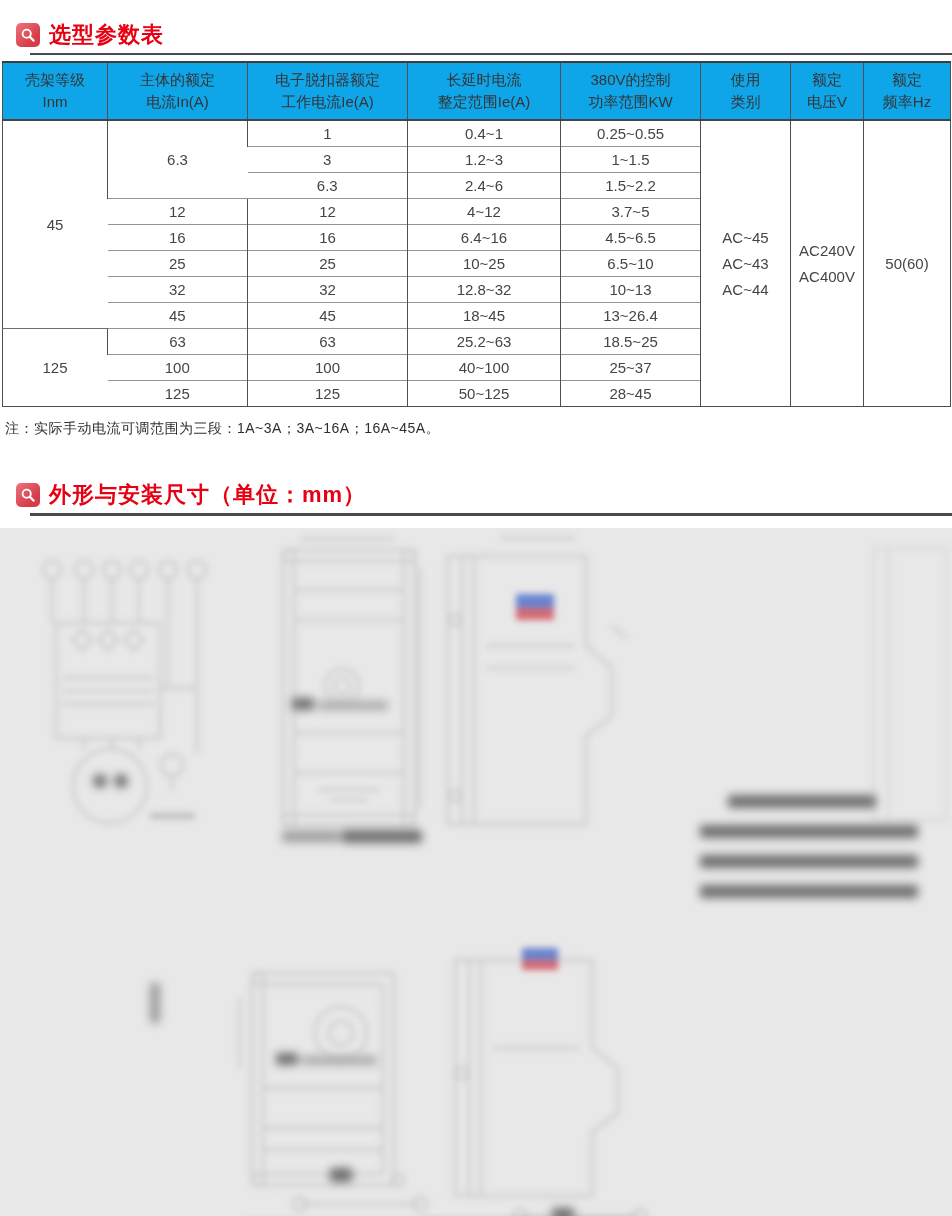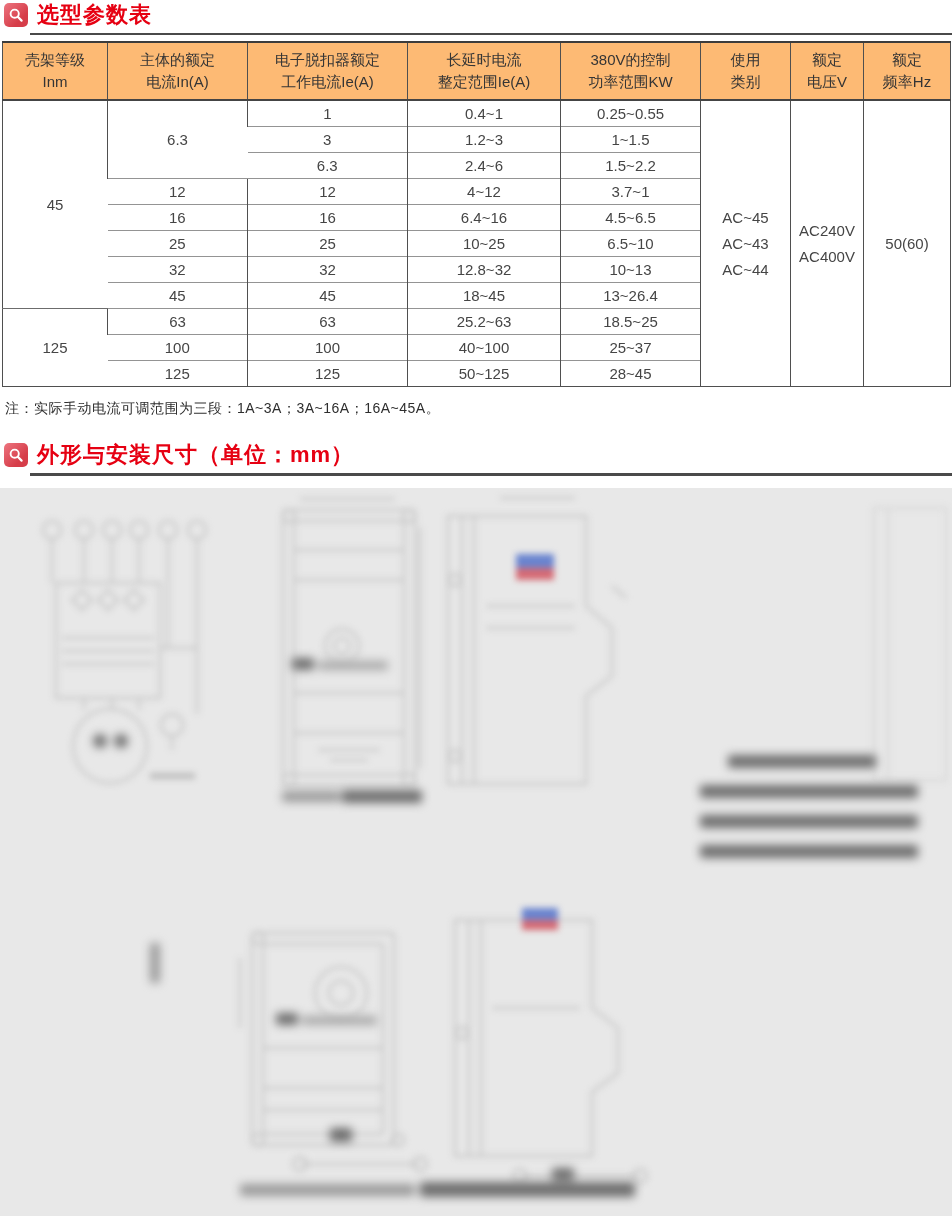--- a/index.html
+++ b/index.html
@@ -2,38 +2,38 @@
 <html><head>
 <meta charset="utf-8">
 <style>
   html,body{margin:0;padding:0;background:#ffffff;}
   body{
     width:952px;height:1216px;
     font-family:"Liberation Sans","DejaVu Sans",sans-serif;
     color:#333;overflow:hidden;
   }
   
-  .section-heading{display:flex;align-items:center;gap:9px;padding:0 0 0 4px;height:30px;}
+  .section-heading{display:flex;align-items:center;gap:9px;padding:20px 0 0 4px;height:30px;margin-left:12px;}
   .heading-icon{
     width:24px;height:24px;border-radius:5px;flex:0 0 auto;
     background:linear-gradient(135deg,#ed7580 0%,#d63d49 70%);
     display:flex;align-items:center;justify-content:center;
   }
   .heading-title{margin:0;font-size:22px;font-weight:bold;color:#e60012;letter-spacing:1px;}
   .heading-underline{height:2px;background:#4a4a4a;margin:3px 0 0 30px;}
   .rule-thick{height:3px;}
 
   
   table.spec{
     width:948px;margin:6px 0 0 2px;border-collapse:collapse;table-layout:fixed;
     font-size:15px;color:#454545;text-align:center;
     border:1px solid #4f4f4f;border-top:2px solid #3c3c3c;
   }
   table.spec th{
-    background:#fdba74;height:56px;font-weight:normal;color:#353535;
+    background:#0ea5e9;height:56px;font-weight:normal;color:#353535;
     border-left:1px solid #4f4f4f;border-bottom:2px solid #444;
     white-space:pre-line;line-height:1.45;padding:0;
   }
   table.spec td{
     height:25px;padding:0;border-left:1px solid #4f4f4f;border-top:1px solid #949494;
     white-space:pre-line;
   }
   table.spec th:first-child,table.spec td:first-child{border-left:none;}
   table.spec td.group-start{border-top:1px solid #6c6c6c;}
   table.spec td.multi{line-height:26px;}
@@ -123,21 +123,21 @@
       </tr>
       <tr>
         <td>6.3</td>
         <td>2.4~6</td>
         <td>1.5~2.2</td>
       </tr>
       <tr>
         <td>12</td>
         <td>12</td>
         <td>4~12</td>
-        <td>3.7~1</td>
+        <td>3.7~5</td>
       </tr>
       <tr>
         <td>16</td>
         <td>16</td>
         <td>6.4~16</td>
         <td>4.5~6.5</td>
       </tr>
       <tr>
         <td>25</td>
         <td>25</td>

